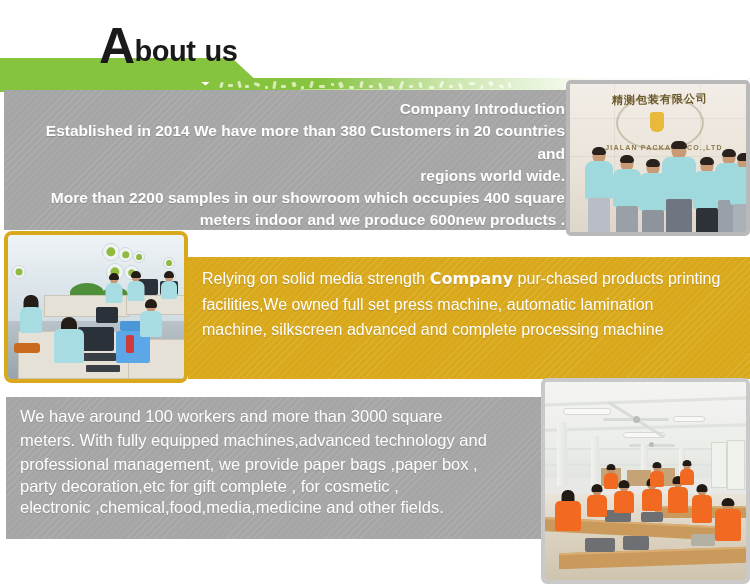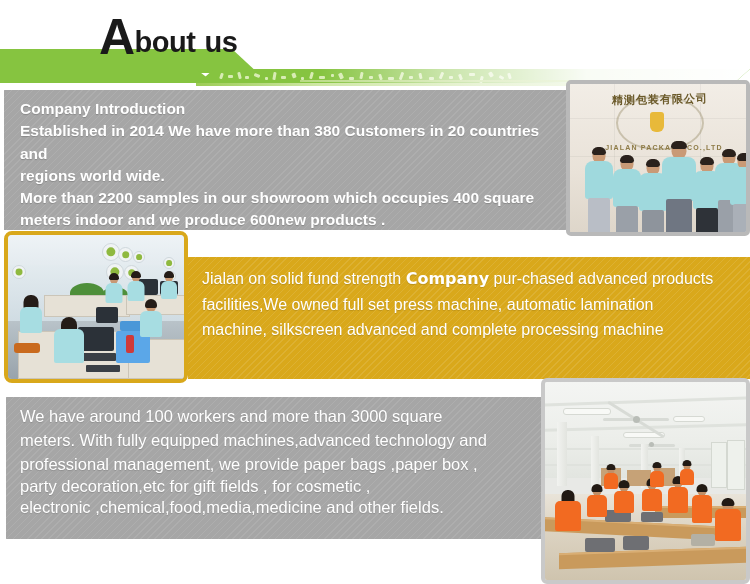--- a/index.html
+++ b/index.html
@@ -6,21 +6,21 @@
   body{
     width:750px;height:584px;
     background:#ffffff;
     font-family:"Liberation Sans", sans-serif;
     overflow:hidden;
     position:relative;
   }
   .page{position:relative;width:750px;height:584px;overflow:hidden;background:#fff;}
 
   
-  .header{position:absolute;left:0;top:8px;width:750px;height:88px;}
+  .header{position:absolute;left:0;top:17px;width:750px;height:88px;}
   .hdr-title{
     position:absolute;left:99px;top:4px;
     color:#1a1a1a;font-weight:bold;white-space:nowrap;
     line-height:1;letter-spacing:-0.5px;
   }
   .hdr-title .big{font-size:50px;vertical-align:-2px;}
   .hdr-title .rest{font-size:29px;}
   .hdr-title .sp{display:inline-block;width:9px;}
 
   
@@ -75,20 +75,21 @@
         rgba(0,0,0,0.0) 5px);
   }
 
   #panel-intro{
     position:absolute;left:4px;top:90px;width:566px;height:140px;
   }
   #panel-intro .txt{
     position:absolute;left:16px;top:8px;width:545px;
     color:#ffffff;font-size:15.5px;line-height:22.3px;font-weight:bold;
     text-shadow:0 1px 1px rgba(0,0,0,0.18);
+    text-align:right;
   }
 
   #panel-printing{
     position:absolute;left:188px;top:257px;width:562px;height:122px;
   }
   #panel-printing .txt{
     position:absolute;left:14px;top:9px;width:540px;
     color:#ffffff;font-size:16px;line-height:25.5px;
     text-shadow:0 1px 1px rgba(0,0,0,0.15);
   }
@@ -409,32 +410,32 @@
     </div>
     <div class="wkr" style="left:152px;top:38px;width:18px;height:26px;">
       <div class="h" style="width:8px;height:9px;"></div>
         <div class="hr" style="width:10px;height:7px;"></div>
       <div class="b" style="width:16px;height:18px;top:8px;"></div>
     </div>
   </div>
 
   <div id="panel-printing" class="tex-gold">
     <div class="txt">
-      <span>Jialan on solid fund strength </span><span class="brand">Company</span><span> pur-chased advanced products</span>
+      <span>Relying on solid media strength </span><span class="brand">Company</span><span> pur-chased products printing</span>
       <div>facilities,We owned full set press machine, automatic lamination</div>
       <div>machine, silkscreen advanced and complete processing machine</div>
     </div>
   </div>
 
   <div id="panel-workers" class="tex-gray">
     <div class="txt">
       <div>We have around 100 workers and more than   3000   square</div>
       <div>meters. With fully equipped machines,advanced technology and</div>
       <div>professional management, we provide paper bags ,paper box ,</div>
-      <div class="tight">party decoration,etc for gift fields , for cosmetic ,</div>
+      <div class="tight">party decoration,etc for gift complete , for cosmetic ,</div>
       <div class="tight">electronic ,chemical,food,media,medicine and other fields.</div>
     </div>
   </div>
 
   <div id="photo-factory" class="photo">
     <div class="ceiling"></div>
     <div class="fwall"></div>
 
     <i class="beam" style="left:0;top:18px;width:201px;height:3px;transform:skewY(-2deg)"></i>
     <i class="beam" style="left:0;top:44px;width:201px;height:3px;transform:skewY(-1.5deg)"></i>

